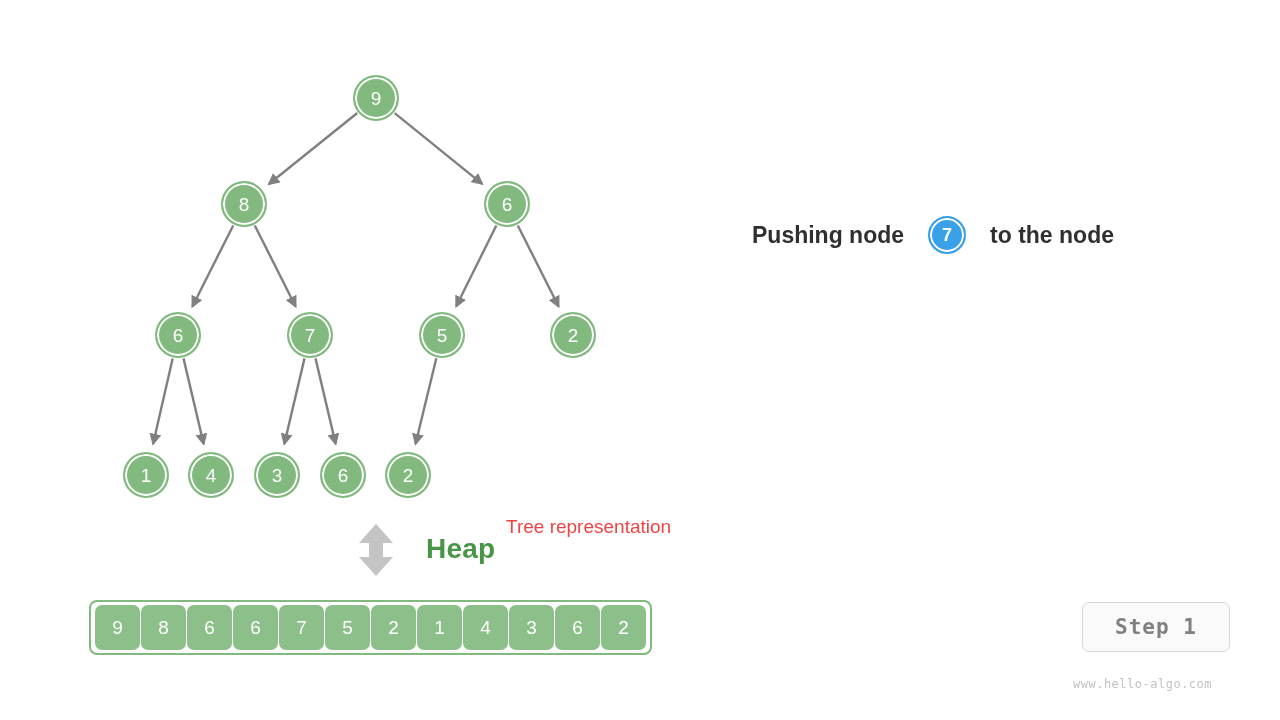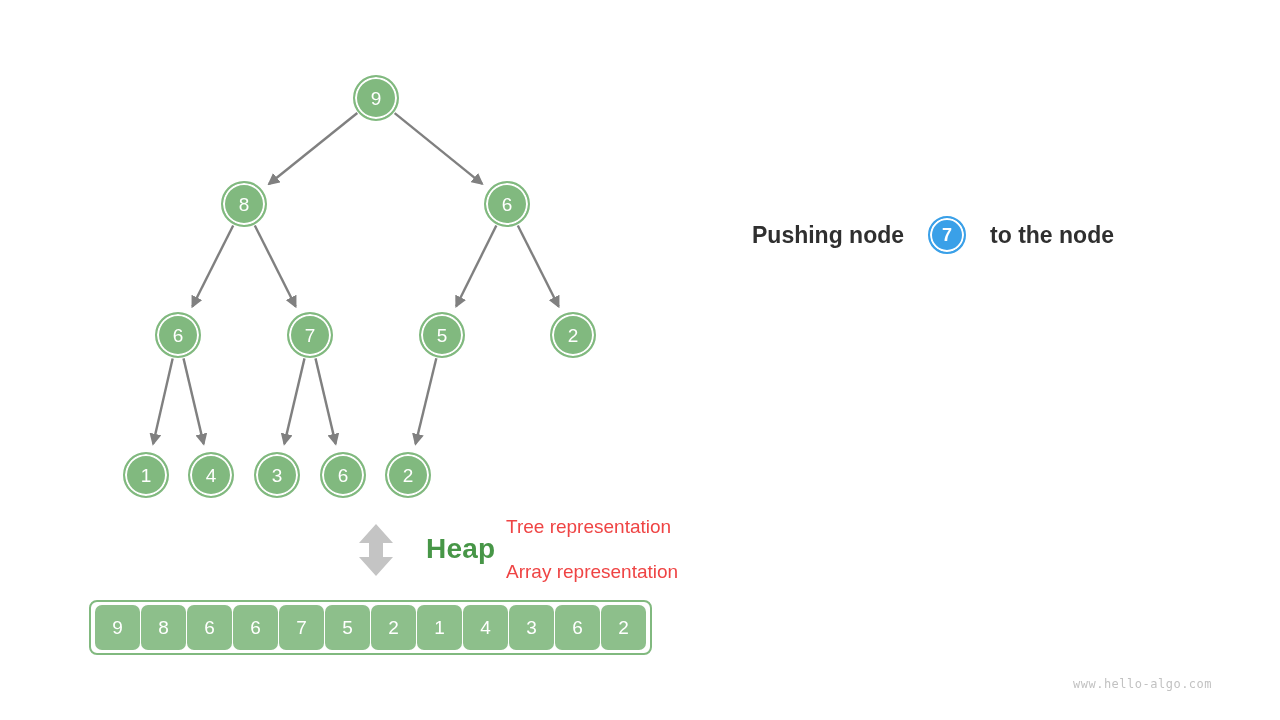--- a/index.html
+++ b/index.html
@@ -222,32 +222,32 @@
     <span class="caption-node">7</span>
     <span>to the node</span>
   </div>
 
   <svg id="swap-icon" viewBox="0 0 40 54" xmlns="http://www.w3.org/2000/svg">
     <path d="M20 1 L37 20 L27 20 L27 34 L37 34 L20 53 L3 34 L13 34 L13 20 L3 20 Z" fill="#c4c4c4"></path>
   </svg>
 
   <div id="heap-label">Heap</div>
   <div class="rep-label" id="tree-rep">Tree representation</div>
-  <div class="rep-label" id="array-rep">Array representation</div>
 
   <div id="array-box">
       <div class="array-cell">9</div>
       <div class="array-cell">8</div>
       <div class="array-cell">6</div>
       <div class="array-cell">6</div>
       <div class="array-cell">7</div>
       <div class="array-cell">5</div>
       <div class="array-cell">2</div>
       <div class="array-cell">1</div>
       <div class="array-cell">4</div>
       <div class="array-cell">3</div>
       <div class="array-cell">6</div>
       <div class="array-cell">2</div>
     </div>
 
+  <div id="step-badge">Step 1</div>
   <div id="watermark">www.hello-algo.com</div>
 
 </div>
 
 </body></html>

